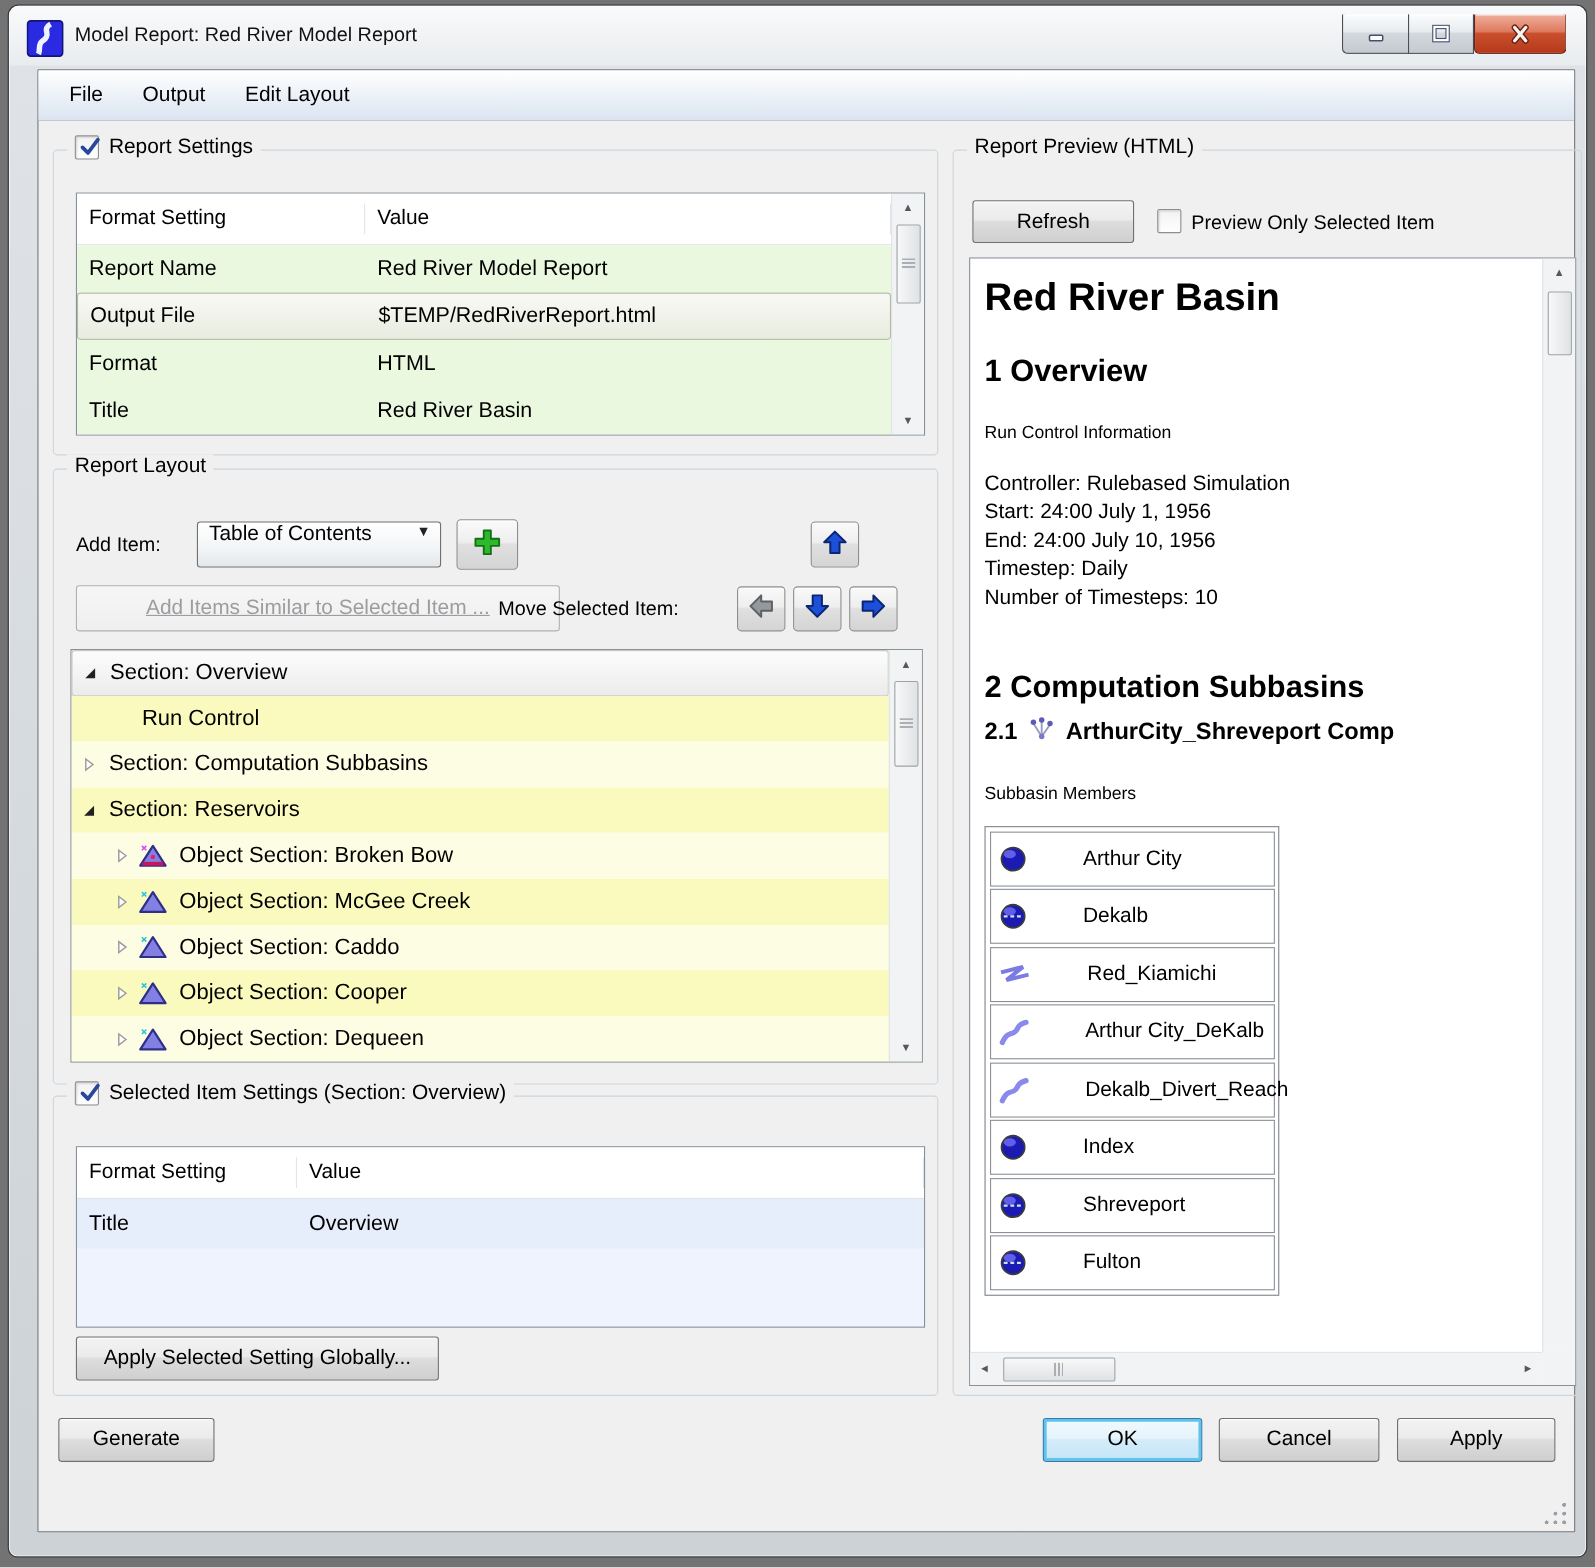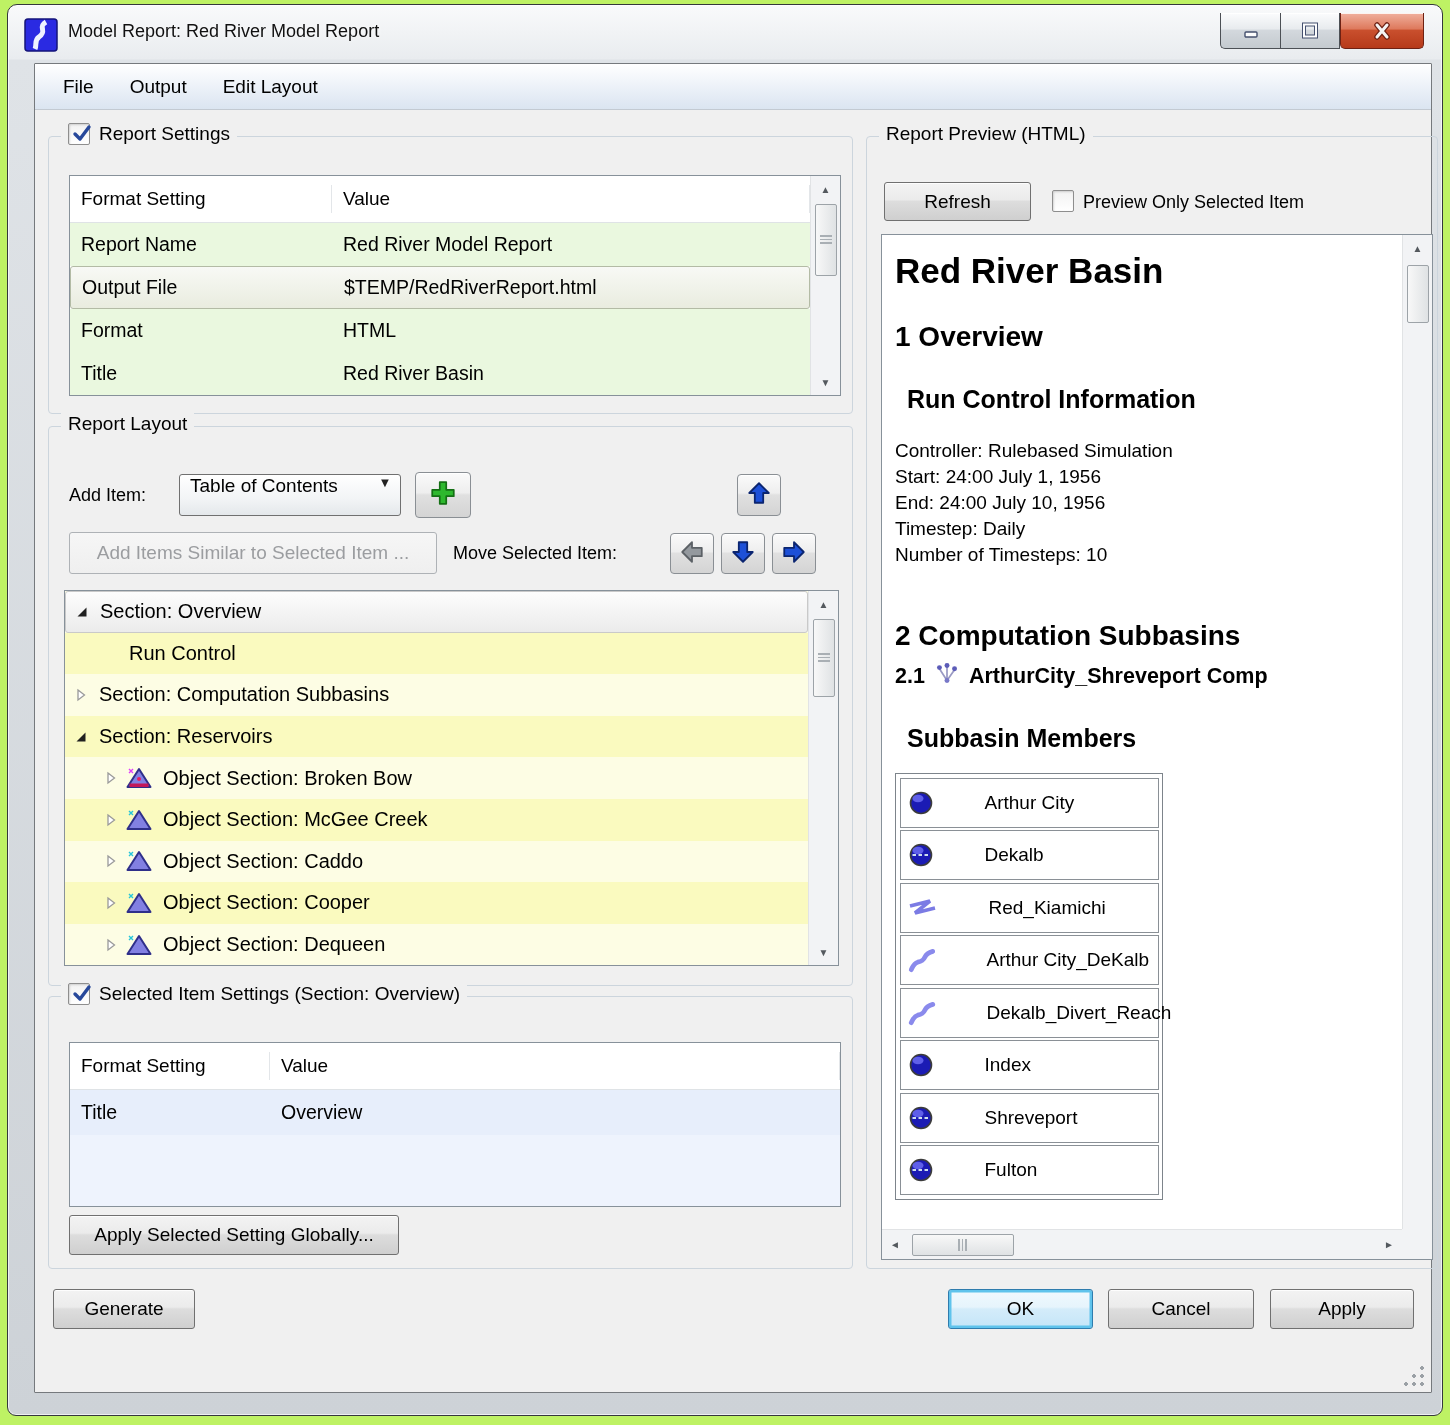--- a/index.html
+++ b/index.html
@@ -1,17 +1,17 @@
 <!DOCTYPE html>
 <html><head>
 <meta charset="utf-8">
 <style>
   html,body{margin:0;padding:0;background:#ffffff;}
   *{box-sizing:border-box;font-family:"Liberation Sans","DejaVu Sans",sans-serif;}
-  #canvas{position:relative;width:1450px;height:1425px;background:#bef264;overflow:hidden;}
+  #canvas{position:relative;width:1450px;height:1425px;background:#737373;overflow:hidden;}
 
   
   .window{position:absolute;left:7px;top:4px;width:1436px;height:1412px;
     border:1px solid #34383c;border-radius:10px 10px 9px 9px;
     background:linear-gradient(180deg,#f9fafb 0px,#e9ecef 54px,#dfe3e7 55px,#cdd2d7 100%);
     box-shadow:inset 0 0 0 1px rgba(255,255,255,.65);}
   .titlebar{position:absolute;left:0;top:0;right:0;height:58px;display:flex;align-items:center;}
   .win-icon{position:absolute;left:16px;top:13px;width:34px;height:34px;}
   .win-title{position:absolute;left:60px;top:0;height:52px;line-height:52px;font-size:18px;color:#111;
     text-shadow:0 0 6px rgba(255,255,255,.9);}
@@ -89,21 +89,21 @@
   .combo-arrow{width:30px;text-align:center;font-size:13px;color:#222;}
 
   .flabel{position:absolute;font-size:18px;color:#000;white-space:nowrap;}
 
   
   .preview-box{position:absolute;background:#fff;border:1.5px solid #87919a;overflow:hidden;}
   .doc{position:absolute;left:0;top:0;right:30px;bottom:30px;overflow:hidden;padding-left:13px;color:#000;}
   .doc h1{font-size:35px;margin:16px 0 0 0;font-weight:bold;}
   .doc h2{font-size:28px;margin:30px 0 0 0;font-weight:bold;}
   .doc h2.second{margin-top:52px;}
-  .doc h3{font-size:25px;margin:32px 0 0 12px;font-weight:bold;}
+  .doc h3{font-size:16px;margin:32px 0 0 0;font-weight:normal;}
   .doc .plines{margin-top:24px;font-size:19px;line-height:26px;}
   .doc .subsec{margin-top:8px;font-size:21.5px;font-weight:bold;display:flex;align-items:center;gap:8px;}
   .member-table{margin-top:20px;width:268px;border:1.5px solid #7d848b;padding:1px;}
   .member-row{height:50px;margin:2.5px;border:1.2px solid #8a9096;display:flex;align-items:center;gap:7px;padding-left:7px;background:#fff;}
   .member-name{font-size:19px;white-space:nowrap;margin-left:44px;}
   .corner{position:absolute;right:0;bottom:0;width:30px;height:30px;background:#f2f3f5;}
 
   .resize-grip{position:absolute;right:6px;bottom:6px;width:22px;height:22px;
     background:
       radial-gradient(circle at 19px 4px,#9aa0a5 1.6px,transparent 2px),
@@ -217,21 +217,21 @@
           </span>
         </div>
         <div class="sqbtn" style="position:absolute;left:688px;top:47px;width:44px;height:42px;">
           <span>
             <svg width="24" height="24" viewBox="0 0 16 16">
                 <path d="M8 1.5 L14.5 8 H10.8 V14.5 H5.2 V8 H1.5 Z" fill="#1d50d8" stroke="#0b2570" stroke-width="1.2" stroke-linejoin="round"></path>
               </svg>
           </span>
         </div>
 
-        <div class="btn disabled" style="position:absolute;left:20px;top:105px;width:368px;height:42px;">Add Items Similar to Selected Item ...</div>
+        <div class="btn disabled" style="position:absolute;left:20px;top:105px;width:440px;height:42px;text-decoration:underline;">Add Items Similar to Selected Item ...</div>
         <div class="flabel" style="left:404px;top:116px;">Move Selected Item:</div>
         <div class="sqbtn" style="position:absolute;left:621px;top:106px;width:44px;height:41px;">
           <span>
             <svg width="24" height="24" viewBox="0 0 16 16">
                 <path d="M1.5 8 L8 1.5 V5.2 H14.5 V10.8 H8 V14.5 Z" fill="#94999e" stroke="#5c6166" stroke-width="1.2" stroke-linejoin="round"></path>
               </svg>
           </span>
         </div>
         <div class="sqbtn" style="position:absolute;left:672px;top:106px;width:44px;height:41px;">
           <span>

